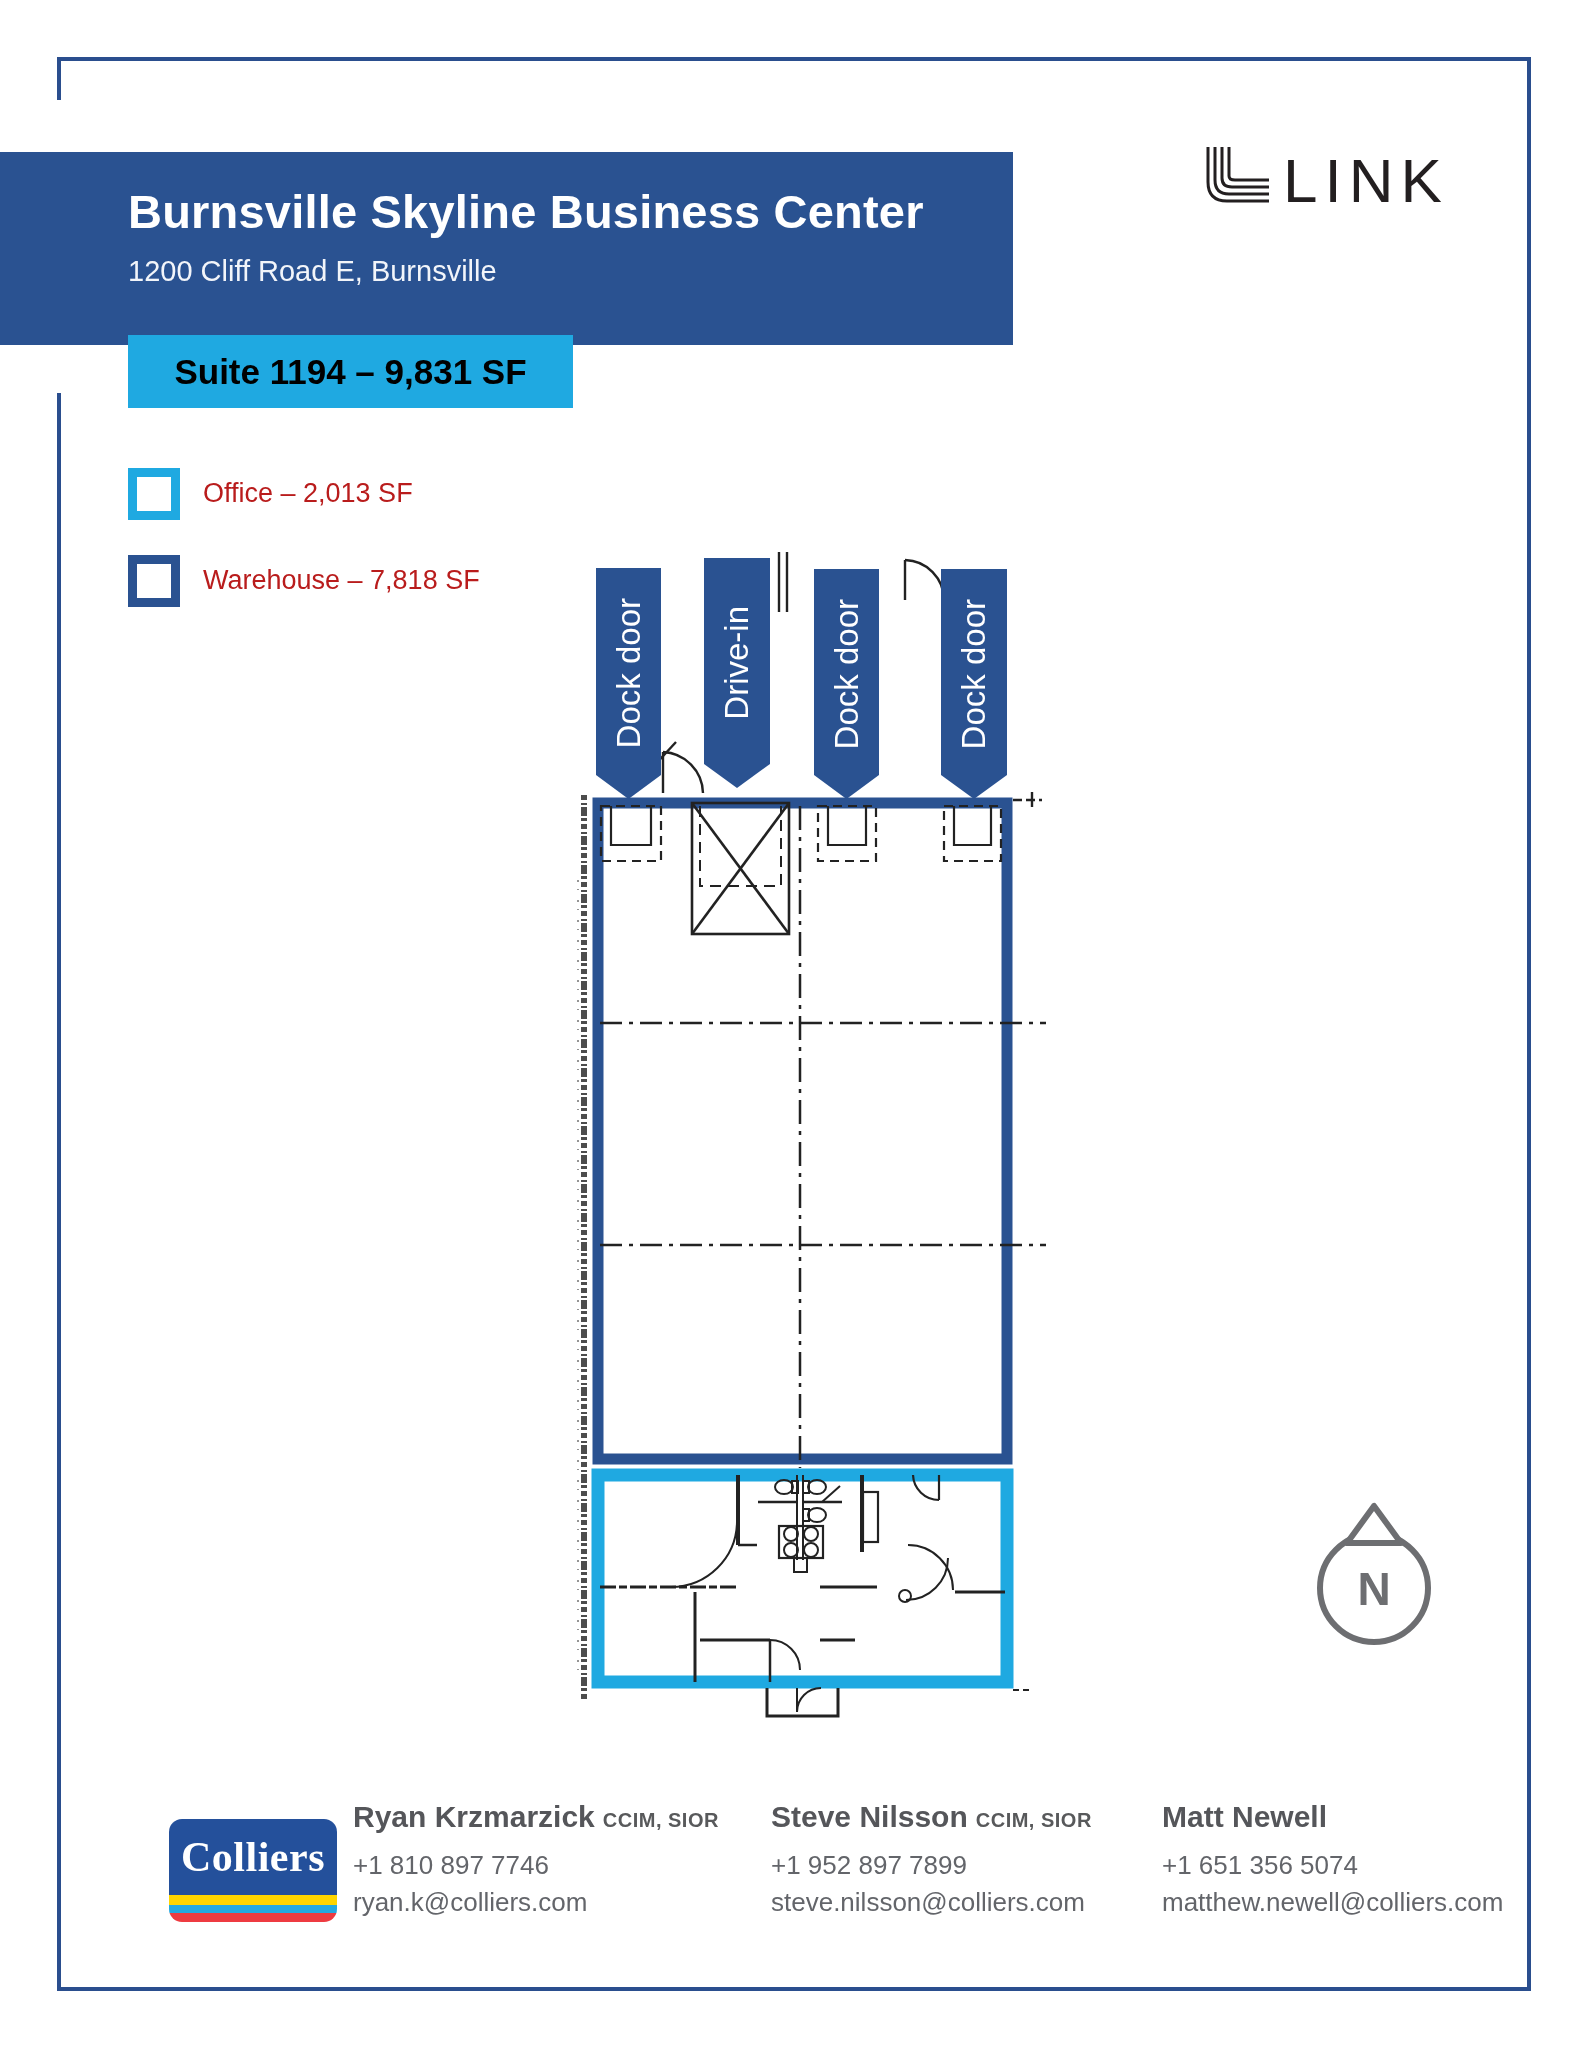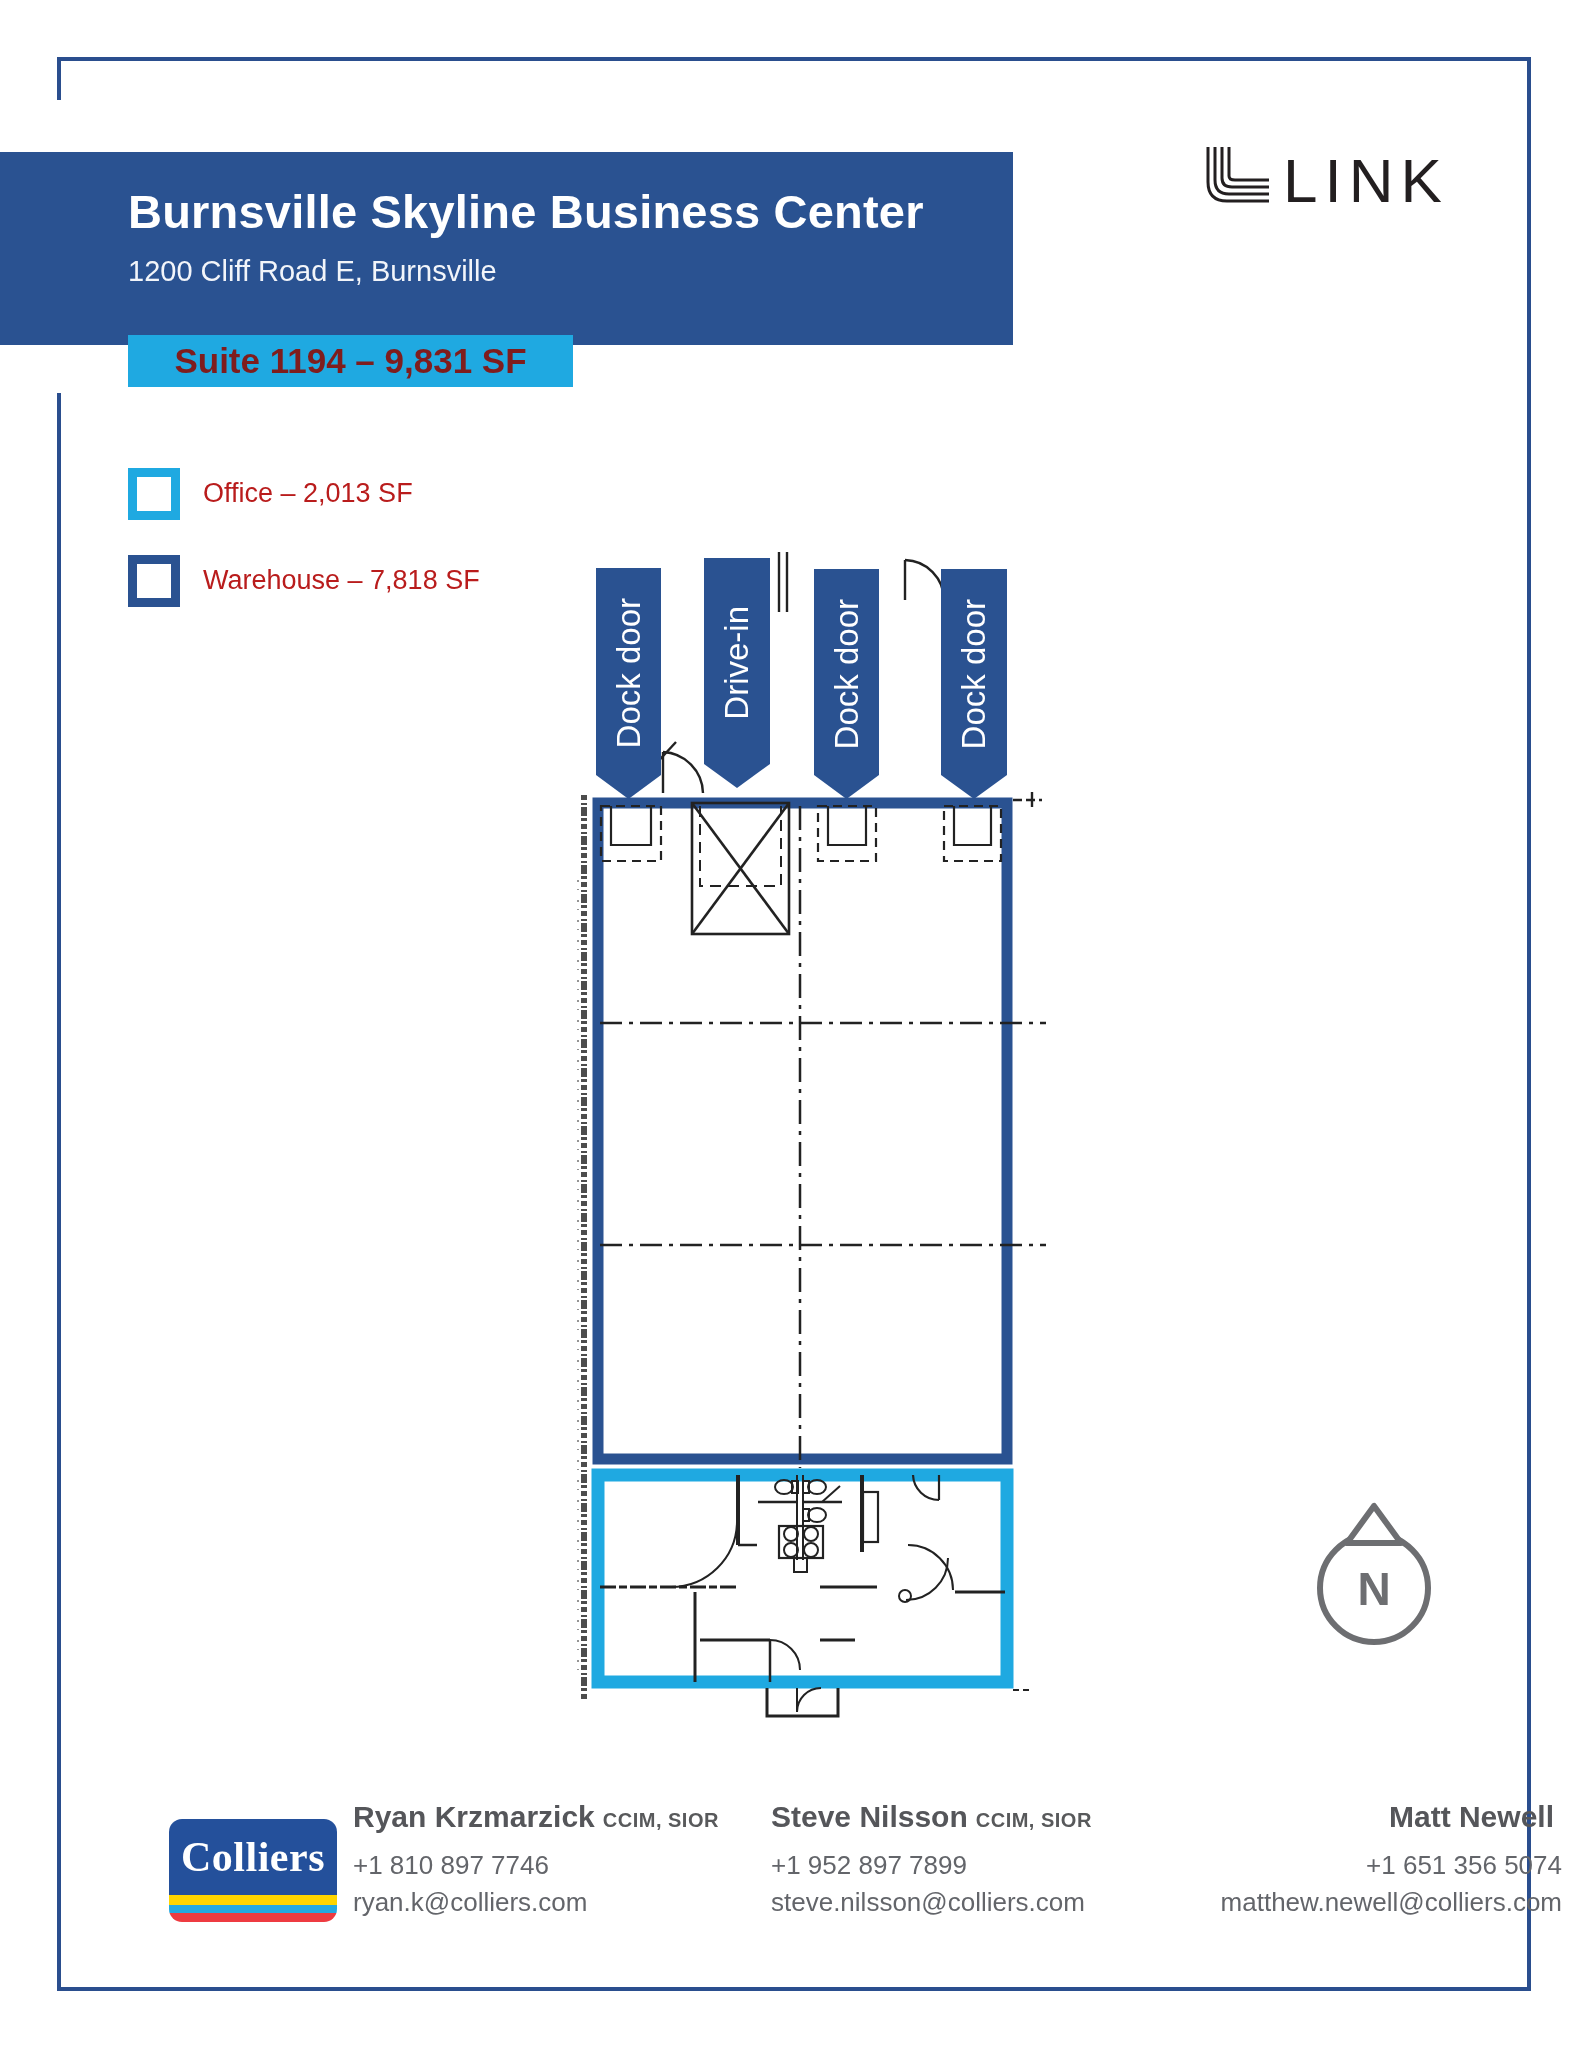--- a/index.html
+++ b/index.html
@@ -9,21 +9,21 @@
 
   
   .frame{left:57px;top:57px;width:1466px;height:1926px;border:4px solid #2A4E8E;}
   .frame-mask{left:0;top:100px;width:1014px;height:293px;background:#ffffff;}
 
   
   .band{left:0;top:152px;width:1013px;height:193px;background:#2A5291;color:#fff;text-align:right;}
   .band h1{margin:0;position:absolute;left:128px;top:32px;font-size:47px;font-weight:700;letter-spacing:.2px;}
   .band .addr{position:absolute;left:128px;top:103px;font-size:29px;font-weight:400;color:#f2f5fa;}
 
-  .suite{left:128px;top:335px;width:445px;height:52px;background:#1FA9E1;color:#7f1d1d;
+  .suite{left:128px;top:335px;width:445px;height:73px;background:#1FA9E1;color:#000000;
          display:flex;align-items:center;justify-content:center;font-size:35px;font-weight:700;}
 
   
   .linklogo{left:1205px;top:145px;display:flex;align-items:flex-end;}
   .linklogo .word{font-size:62px;line-height:60px;letter-spacing:7px;color:#231F20;font-weight:400;margin-left:14px;}
 
   
   .legend-square{width:34px;height:34px;background:#fff;}
   .sq-office{left:128px;top:468px;border:9px solid #1FA9E1;}
   .sq-warehouse{left:128px;top:555px;border:9px solid #2A5291;}
@@ -43,21 +43,21 @@
 
   
   .colliers{left:125px;top:1819px;width:168px;height:103px;border-radius:13px;overflow:hidden;margin-left:44px;}
   .colliers .blue{height:76px;background:#24509B;display:flex;align-items:center;justify-content:center;
                   color:#fff;font-family:"Liberation Serif",serif;font-size:42px;font-weight:600;letter-spacing:.5px;}
   .colliers .stripe-y{height:10px;background:#FFD500;}
   .colliers .stripe-c{height:8px;background:#25A9E0;}
   .colliers .stripe-r{height:9px;background:#EE3B41;}
 
   .contact{top:1800px;width:400px;color:#58595B;}
-  .c1{left:353px;} .c2{left:771px;} .c3{left:1162px;text-align:right;}
+  .c1{left:353px;} .c2{left:771px;} .c3{left:1162px;}
   .contact .nm{font-size:30px;font-weight:700;color:#55565A;}
   .contact .cred{font-size:20px;font-weight:700;letter-spacing:.5px;margin-left:8px;}
   .contact .ph{font-size:26px;margin-top:16px;color:#63656A;}
   .contact .em{font-size:26px;margin-top:6px;color:#63656A;}
 
   svg{display:block;}
 </style>
 </head>
 <body>
 

